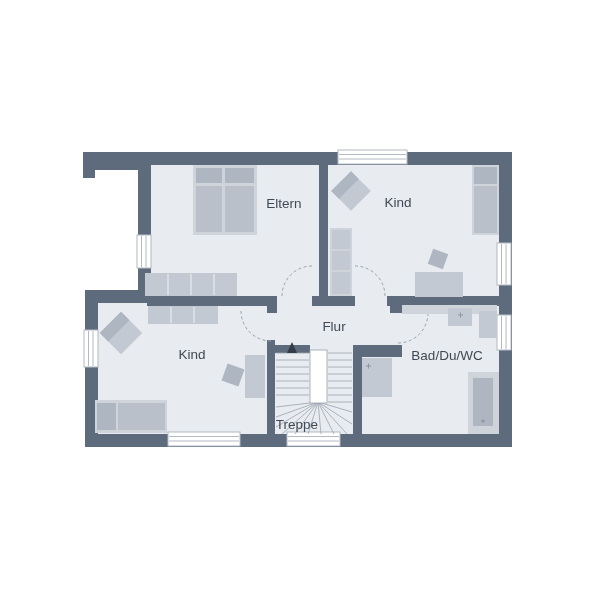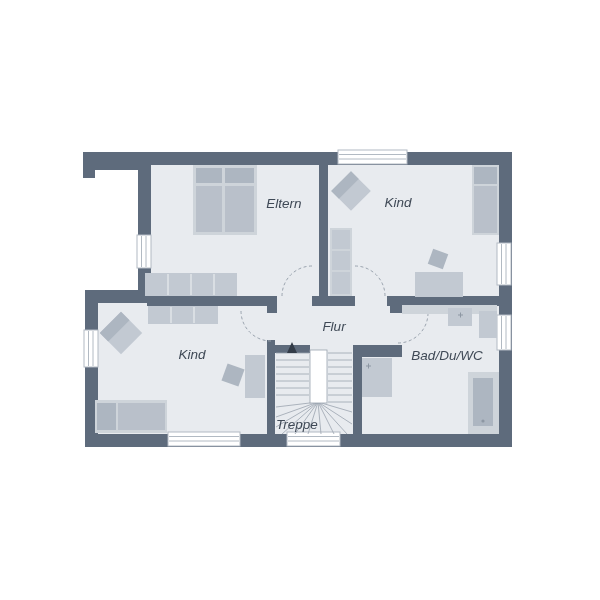--- a/index.html
+++ b/index.html
@@ -1,17 +1,17 @@
 <!DOCTYPE html>
 <html style="--background: #ffffff; --wall: #5e6b7c; --floor: #e8ebef; --furniture: #c2c9d2; --furniture_light: #ced4da; --furniture_mid: #b9c0ca; --furniture_dark: #adb6c1; --line: #9aa3ae; --window: #ffffff; --window_frame: #b2bac3; --text: #3f4956;"><head>
 <meta charset="utf-8">
 <style>
   html,body{margin:0;padding:0;}
   body{width:600px;height:600px;background:var(--background,#ffffff);overflow:hidden;}
-  .canvas{position:relative;width:600px;height:600px;background:var(--background,#ffffff);font-style:italic;}
+  .canvas{position:relative;width:600px;height:600px;background:var(--background,#ffffff);}
   svg{position:absolute;left:0;top:0;display:block;}
   .wall{fill:var(--wall);}
   .floor{fill:var(--floor);}
   .fur{fill:var(--furniture);}
   .fur-l{fill:var(--furniture_light);}
   .fur-m{fill:var(--furniture_mid);}
   .fur-d{fill:var(--furniture_dark);}
   .win{fill:var(--window);stroke:var(--window_frame);stroke-width:1;}
   .winl{stroke:var(--window_frame);stroke-width:1;}
   .arc{fill:none;stroke:var(--line);stroke-width:1;stroke-dasharray:3 2.5;}

